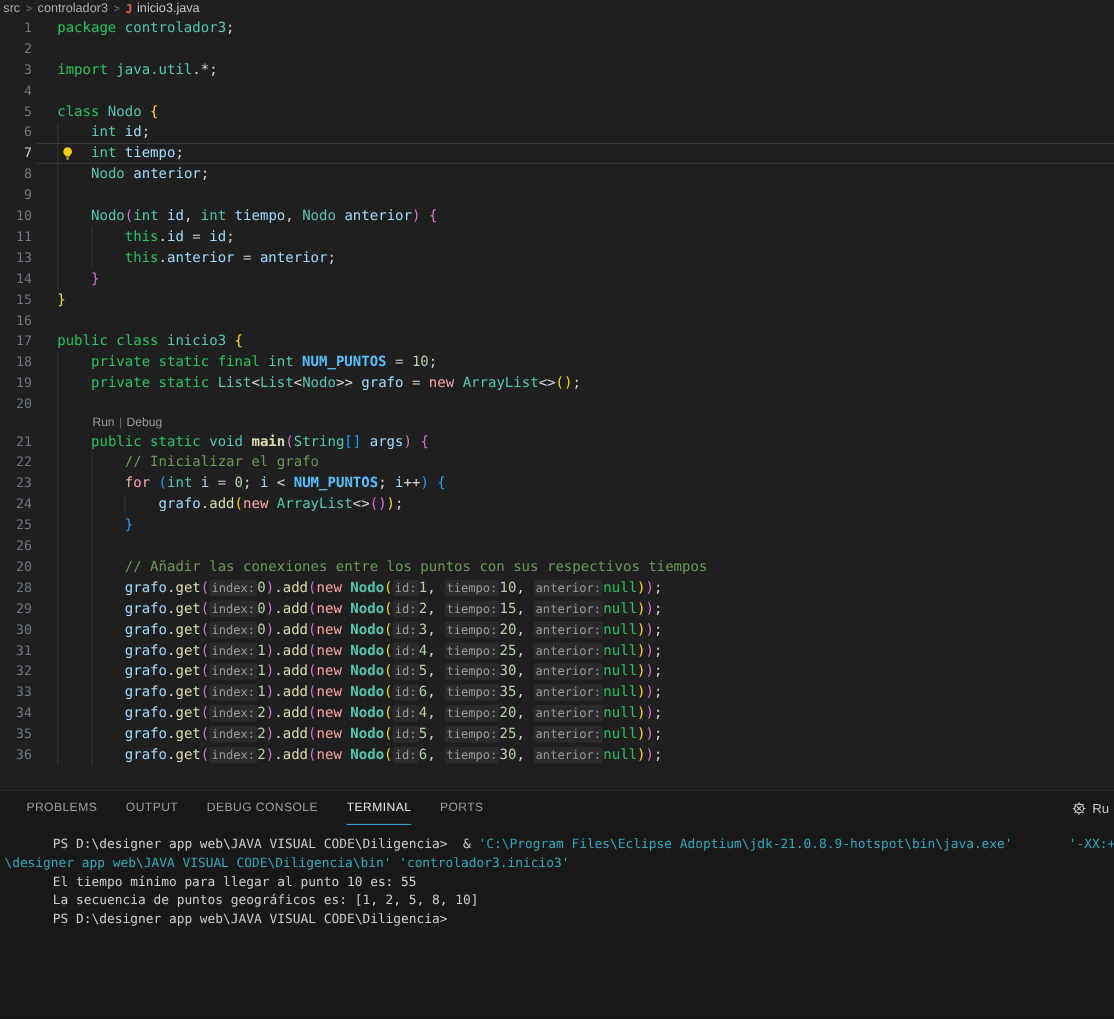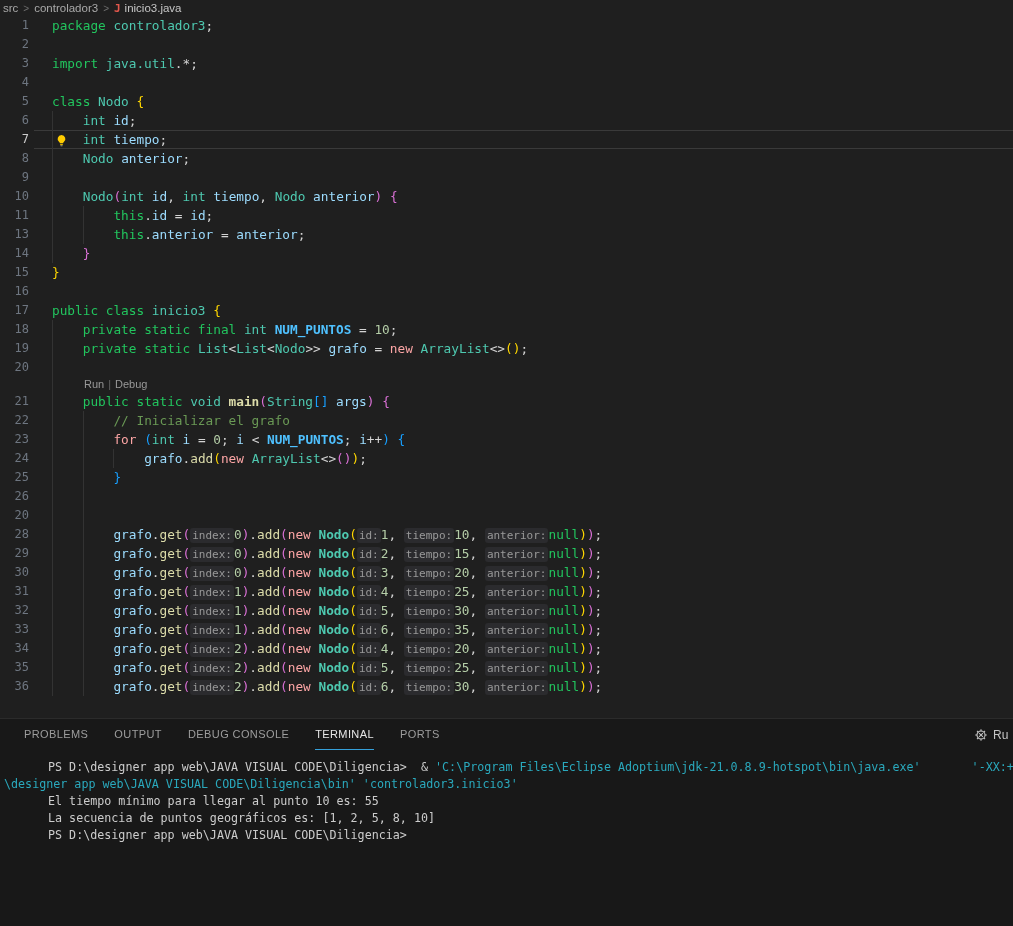--- a/index.html
+++ b/index.html
@@ -110,21 +110,21 @@
         <div class="line"><span class="num">18</span><span class="guide" style="left: 52px;"></span><span class="tk-p">    </span><span class="tk-k">private static final </span><span class="tk-t">int </span><span class="tk-cst">NUM_PUNTOS</span><span class="tk-p"> = </span><span class="tk-n">10</span><span class="tk-p">;</span></div>
         <div class="line"><span class="num">19</span><span class="guide" style="left: 52px;"></span><span class="tk-p">    </span><span class="tk-k">private static </span><span class="tk-t">List</span><span class="tk-p">&lt;</span><span class="tk-t">List</span><span class="tk-p">&lt;</span><span class="tk-t">Nodo</span><span class="tk-p">&gt;&gt; </span><span class="tk-v">grafo</span><span class="tk-p"> = </span><span class="tk-c">new </span><span class="tk-t">ArrayList</span><span class="tk-p">&lt;&gt;</span><span class="tk-b1">()</span><span class="tk-p">;</span></div>
         <div class="line"><span class="num">20</span><span class="guide" style="left: 52px;"></span></div>
         <div class="lens-row"><span class="guide" style="left: 52px;"></span><span>Run</span><span class="lens-sep">|</span><span>Debug</span></div>
         <div class="line"><span class="num">21</span><span class="guide" style="left: 52px;"></span><span class="tk-p">    </span><span class="tk-k">public static </span><span class="tk-t">void </span><span class="tk-fb">main</span><span class="tk-b2">(</span><span class="tk-t">String</span><span class="tk-b3">[]</span><span class="tk-p"> </span><span class="tk-v">args</span><span class="tk-b2">)</span><span class="tk-p"> </span><span class="tk-b2">{</span></div>
         <div class="line"><span class="num">22</span><span class="guide" style="left: 52px;"></span><span class="guide" style="left: 82.7px;"></span><span class="tk-p">        </span><span class="tk-m">// Inicializar el grafo</span></div>
         <div class="line"><span class="num">23</span><span class="guide" style="left: 52px;"></span><span class="guide" style="left: 82.7px;"></span><span class="tk-p">        </span><span class="tk-c">for </span><span class="tk-b3">(</span><span class="tk-t">int </span><span class="tk-v">i</span><span class="tk-p"> = </span><span class="tk-n">0</span><span class="tk-p">; </span><span class="tk-v">i</span><span class="tk-p"> &lt; </span><span class="tk-cst">NUM_PUNTOS</span><span class="tk-p">; </span><span class="tk-v">i</span><span class="tk-p">++</span><span class="tk-b3">)</span><span class="tk-p"> </span><span class="tk-b3">{</span></div>
         <div class="line"><span class="num">24</span><span class="guide" style="left: 52px;"></span><span class="guide" style="left: 82.7px;"></span><span class="guide" style="left: 113.4px;"></span><span class="tk-p">            </span><span class="tk-v">grafo</span><span class="tk-p">.</span><span class="tk-f">add</span><span class="tk-b1">(</span><span class="tk-c">new </span><span class="tk-t">ArrayList</span><span class="tk-p">&lt;&gt;</span><span class="tk-b2">()</span><span class="tk-b1">)</span><span class="tk-p">;</span></div>
         <div class="line"><span class="num">25</span><span class="guide" style="left: 52px;"></span><span class="guide" style="left: 82.7px;"></span><span class="tk-p">        </span><span class="tk-b3">}</span></div>
         <div class="line"><span class="num">26</span><span class="guide" style="left: 52px;"></span><span class="guide" style="left: 82.7px;"></span></div>
-        <div class="line"><span class="num">20</span><span class="guide" style="left: 52px;"></span><span class="guide" style="left: 82.7px;"></span><span class="tk-p">        </span></div>
+        <div class="line"><span class="num">20</span><span class="guide" style="left: 52px;"></span><span class="guide" style="left: 82.7px;"></span><span class="tk-p">        </span><span class="tk-m">// Añadir las conexiones entre los puntos con sus respectivos tiempos</span></div>
         <div class="line"><span class="num">28</span><span class="guide" style="left: 52px;"></span><span class="guide" style="left: 82.7px;"></span><span class="tk-p">        </span><span class="tk-v">grafo</span><span class="tk-p">.</span><span class="tk-f">get</span><span class="tk-b2">(</span><span class="tk-i">index:</span><span class="tk-n">0</span><span class="tk-b2">)</span><span class="tk-p">.</span><span class="tk-f">add</span><span class="tk-b2">(</span><span class="tk-c">new </span><span class="tk-tb">Nodo</span><span class="tk-b1">(</span><span class="tk-i">id:</span><span class="tk-n">1</span><span class="tk-p">, </span><span class="tk-i">tiempo:</span><span class="tk-n">10</span><span class="tk-p">, </span><span class="tk-i">anterior:</span><span class="tk-k">null</span><span class="tk-b1">)</span><span class="tk-b2">)</span><span class="tk-p">;</span></div>
         <div class="line"><span class="num">29</span><span class="guide" style="left: 52px;"></span><span class="guide" style="left: 82.7px;"></span><span class="tk-p">        </span><span class="tk-v">grafo</span><span class="tk-p">.</span><span class="tk-f">get</span><span class="tk-b2">(</span><span class="tk-i">index:</span><span class="tk-n">0</span><span class="tk-b2">)</span><span class="tk-p">.</span><span class="tk-f">add</span><span class="tk-b2">(</span><span class="tk-c">new </span><span class="tk-tb">Nodo</span><span class="tk-b1">(</span><span class="tk-i">id:</span><span class="tk-n">2</span><span class="tk-p">, </span><span class="tk-i">tiempo:</span><span class="tk-n">15</span><span class="tk-p">, </span><span class="tk-i">anterior:</span><span class="tk-k">null</span><span class="tk-b1">)</span><span class="tk-b2">)</span><span class="tk-p">;</span></div>
         <div class="line"><span class="num">30</span><span class="guide" style="left: 52px;"></span><span class="guide" style="left: 82.7px;"></span><span class="tk-p">        </span><span class="tk-v">grafo</span><span class="tk-p">.</span><span class="tk-f">get</span><span class="tk-b2">(</span><span class="tk-i">index:</span><span class="tk-n">0</span><span class="tk-b2">)</span><span class="tk-p">.</span><span class="tk-f">add</span><span class="tk-b2">(</span><span class="tk-c">new </span><span class="tk-tb">Nodo</span><span class="tk-b1">(</span><span class="tk-i">id:</span><span class="tk-n">3</span><span class="tk-p">, </span><span class="tk-i">tiempo:</span><span class="tk-n">20</span><span class="tk-p">, </span><span class="tk-i">anterior:</span><span class="tk-k">null</span><span class="tk-b1">)</span><span class="tk-b2">)</span><span class="tk-p">;</span></div>
         <div class="line"><span class="num">31</span><span class="guide" style="left: 52px;"></span><span class="guide" style="left: 82.7px;"></span><span class="tk-p">        </span><span class="tk-v">grafo</span><span class="tk-p">.</span><span class="tk-f">get</span><span class="tk-b2">(</span><span class="tk-i">index:</span><span class="tk-n">1</span><span class="tk-b2">)</span><span class="tk-p">.</span><span class="tk-f">add</span><span class="tk-b2">(</span><span class="tk-c">new </span><span class="tk-tb">Nodo</span><span class="tk-b1">(</span><span class="tk-i">id:</span><span class="tk-n">4</span><span class="tk-p">, </span><span class="tk-i">tiempo:</span><span class="tk-n">25</span><span class="tk-p">, </span><span class="tk-i">anterior:</span><span class="tk-k">null</span><span class="tk-b1">)</span><span class="tk-b2">)</span><span class="tk-p">;</span></div>
         <div class="line"><span class="num">32</span><span class="guide" style="left: 52px;"></span><span class="guide" style="left: 82.7px;"></span><span class="tk-p">        </span><span class="tk-v">grafo</span><span class="tk-p">.</span><span class="tk-f">get</span><span class="tk-b2">(</span><span class="tk-i">index:</span><span class="tk-n">1</span><span class="tk-b2">)</span><span class="tk-p">.</span><span class="tk-f">add</span><span class="tk-b2">(</span><span class="tk-c">new </span><span class="tk-tb">Nodo</span><span class="tk-b1">(</span><span class="tk-i">id:</span><span class="tk-n">5</span><span class="tk-p">, </span><span class="tk-i">tiempo:</span><span class="tk-n">30</span><span class="tk-p">, </span><span class="tk-i">anterior:</span><span class="tk-k">null</span><span class="tk-b1">)</span><span class="tk-b2">)</span><span class="tk-p">;</span></div>
         <div class="line"><span class="num">33</span><span class="guide" style="left: 52px;"></span><span class="guide" style="left: 82.7px;"></span><span class="tk-p">        </span><span class="tk-v">grafo</span><span class="tk-p">.</span><span class="tk-f">get</span><span class="tk-b2">(</span><span class="tk-i">index:</span><span class="tk-n">1</span><span class="tk-b2">)</span><span class="tk-p">.</span><span class="tk-f">add</span><span class="tk-b2">(</span><span class="tk-c">new </span><span class="tk-tb">Nodo</span><span class="tk-b1">(</span><span class="tk-i">id:</span><span class="tk-n">6</span><span class="tk-p">, </span><span class="tk-i">tiempo:</span><span class="tk-n">35</span><span class="tk-p">, </span><span class="tk-i">anterior:</span><span class="tk-k">null</span><span class="tk-b1">)</span><span class="tk-b2">)</span><span class="tk-p">;</span></div>
         <div class="line"><span class="num">34</span><span class="guide" style="left: 52px;"></span><span class="guide" style="left: 82.7px;"></span><span class="tk-p">        </span><span class="tk-v">grafo</span><span class="tk-p">.</span><span class="tk-f">get</span><span class="tk-b2">(</span><span class="tk-i">index:</span><span class="tk-n">2</span><span class="tk-b2">)</span><span class="tk-p">.</span><span class="tk-f">add</span><span class="tk-b2">(</span><span class="tk-c">new </span><span class="tk-tb">Nodo</span><span class="tk-b1">(</span><span class="tk-i">id:</span><span class="tk-n">4</span><span class="tk-p">, </span><span class="tk-i">tiempo:</span><span class="tk-n">20</span><span class="tk-p">, </span><span class="tk-i">anterior:</span><span class="tk-k">null</span><span class="tk-b1">)</span><span class="tk-b2">)</span><span class="tk-p">;</span></div>
         <div class="line"><span class="num">35</span><span class="guide" style="left: 52px;"></span><span class="guide" style="left: 82.7px;"></span><span class="tk-p">        </span><span class="tk-v">grafo</span><span class="tk-p">.</span><span class="tk-f">get</span><span class="tk-b2">(</span><span class="tk-i">index:</span><span class="tk-n">2</span><span class="tk-b2">)</span><span class="tk-p">.</span><span class="tk-f">add</span><span class="tk-b2">(</span><span class="tk-c">new </span><span class="tk-tb">Nodo</span><span class="tk-b1">(</span><span class="tk-i">id:</span><span class="tk-n">5</span><span class="tk-p">, </span><span class="tk-i">tiempo:</span><span class="tk-n">25</span><span class="tk-p">, </span><span class="tk-i">anterior:</span><span class="tk-k">null</span><span class="tk-b1">)</span><span class="tk-b2">)</span><span class="tk-p">;</span></div>
         <div class="line"><span class="num">36</span><span class="guide" style="left: 52px;"></span><span class="guide" style="left: 82.7px;"></span><span class="tk-p">        </span><span class="tk-v">grafo</span><span class="tk-p">.</span><span class="tk-f">get</span><span class="tk-b2">(</span><span class="tk-i">index:</span><span class="tk-n">2</span><span class="tk-b2">)</span><span class="tk-p">.</span><span class="tk-f">add</span><span class="tk-b2">(</span><span class="tk-c">new </span><span class="tk-tb">Nodo</span><span class="tk-b1">(</span><span class="tk-i">id:</span><span class="tk-n">6</span><span class="tk-p">, </span><span class="tk-i">tiempo:</span><span class="tk-n">30</span><span class="tk-p">, </span><span class="tk-i">anterior:</span><span class="tk-k">null</span><span class="tk-b1">)</span><span class="tk-b2">)</span><span class="tk-p">;</span></div>
       </div>

